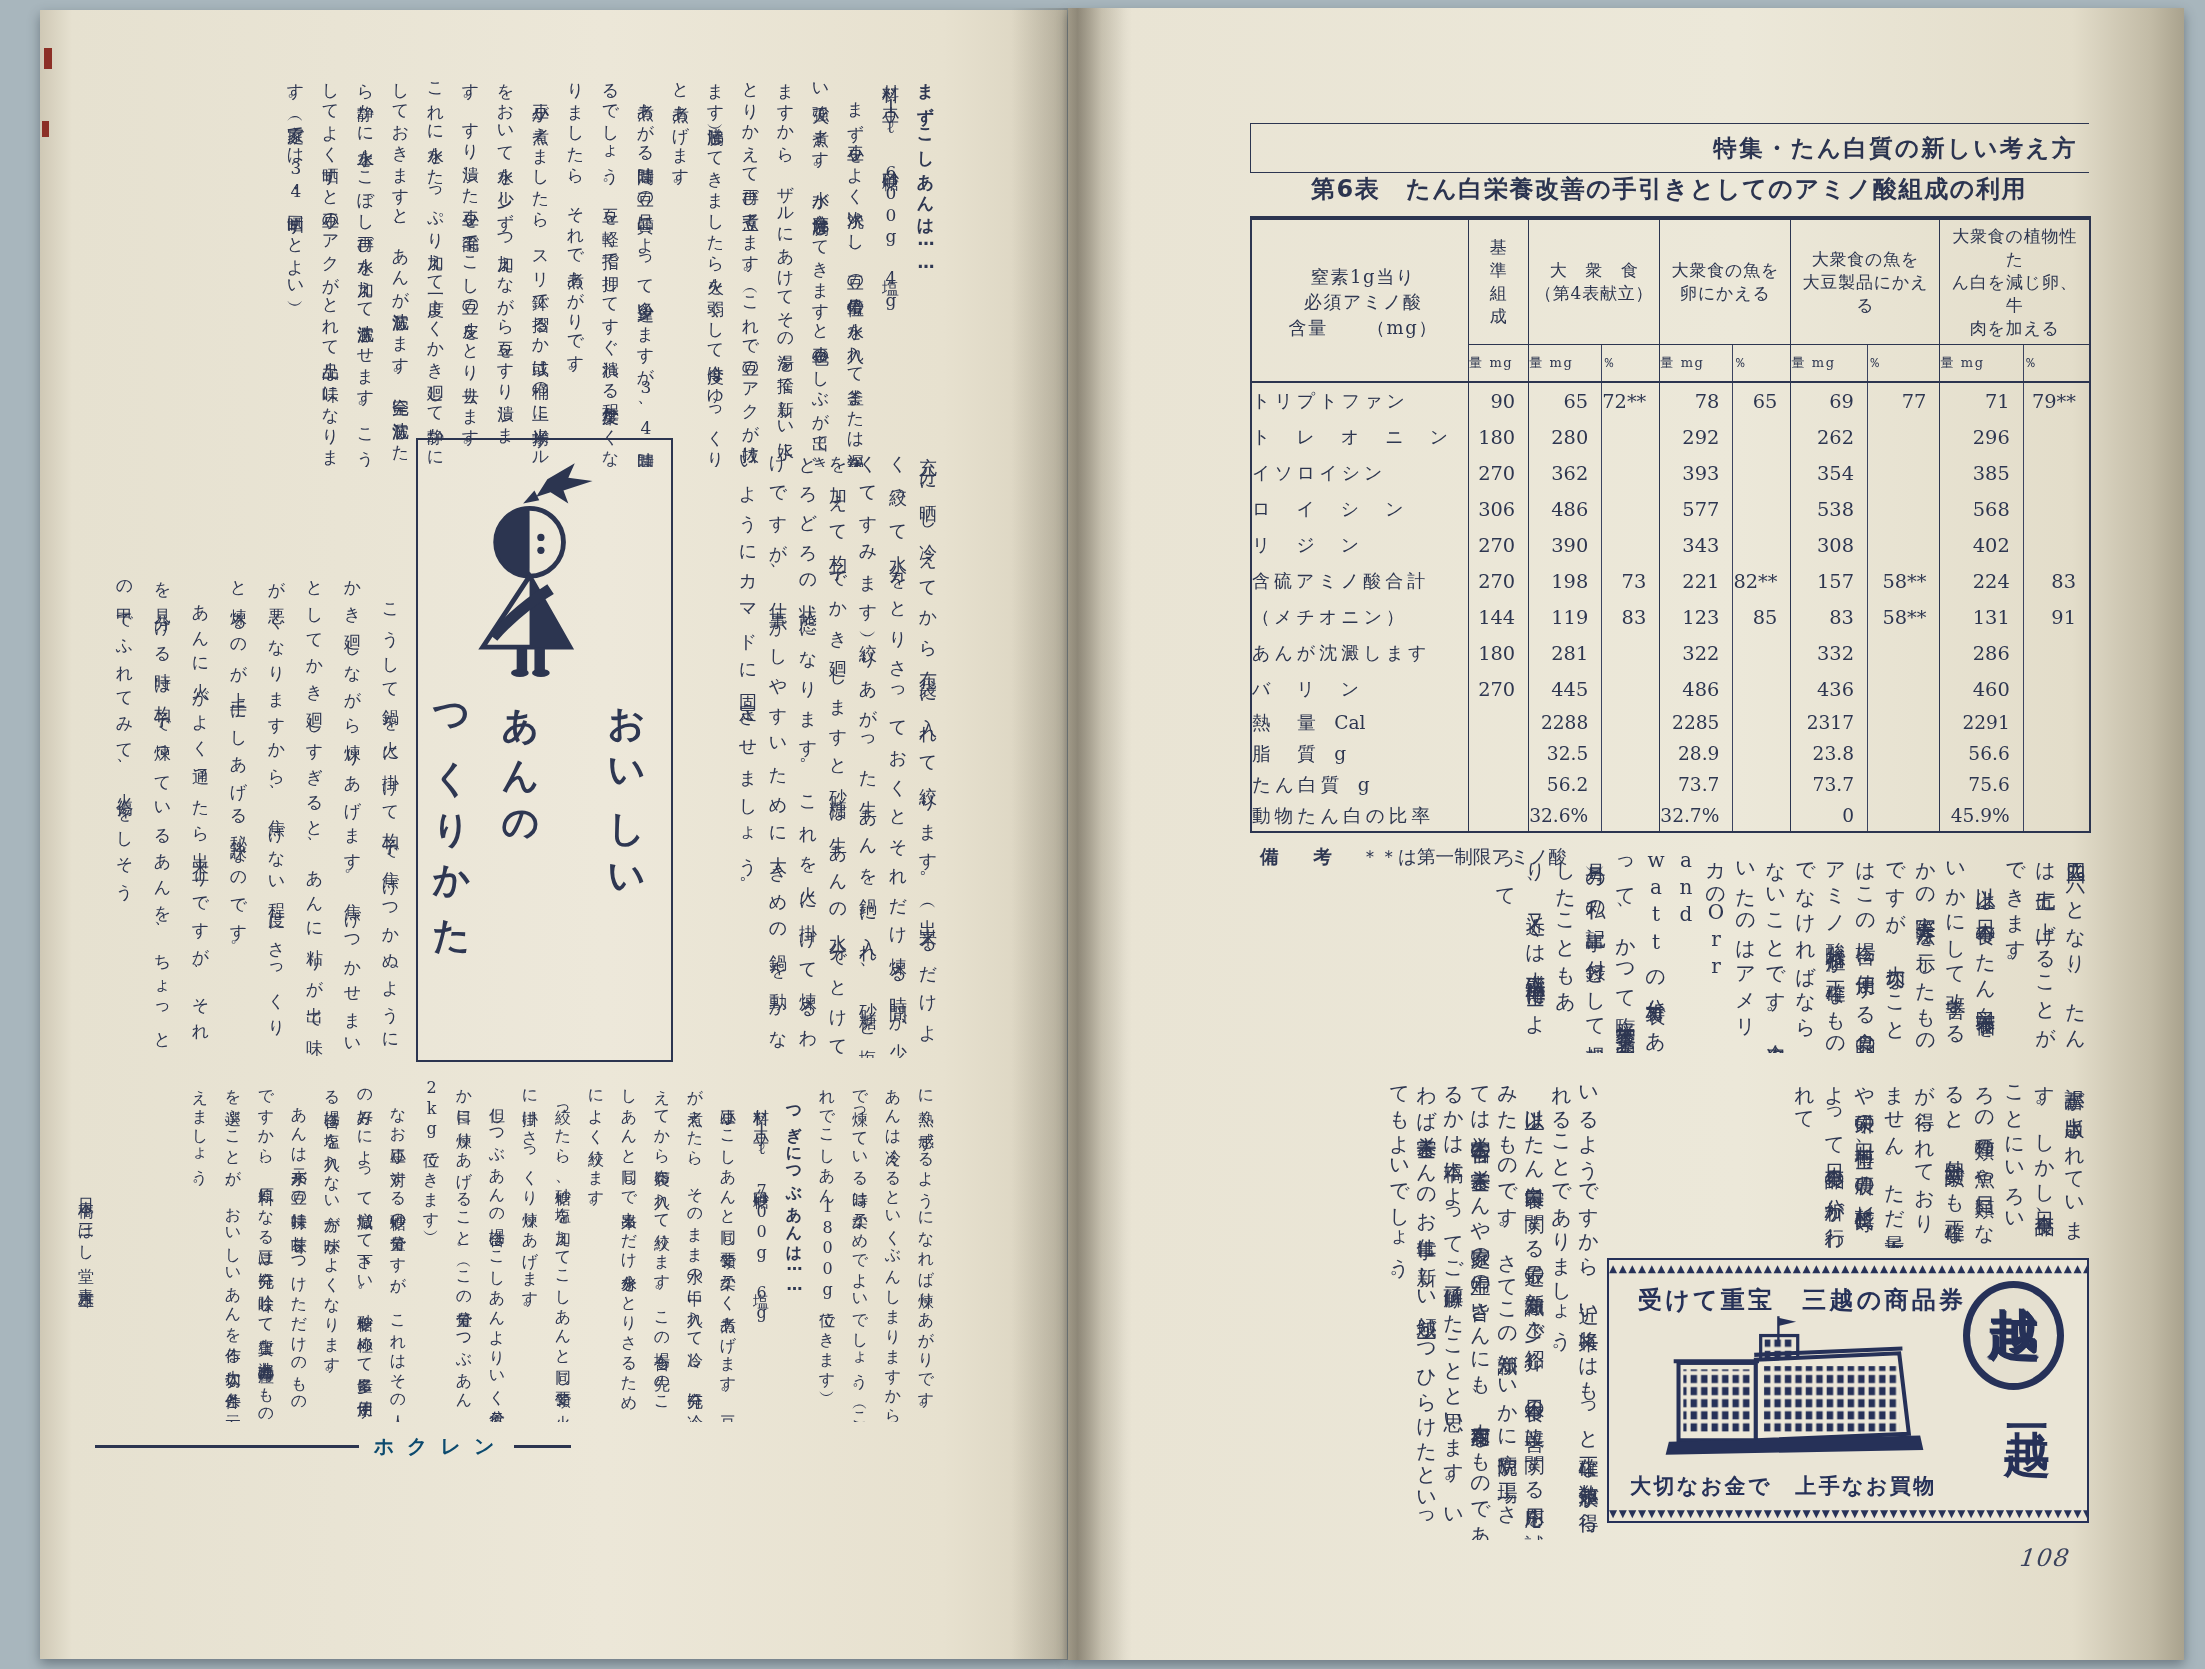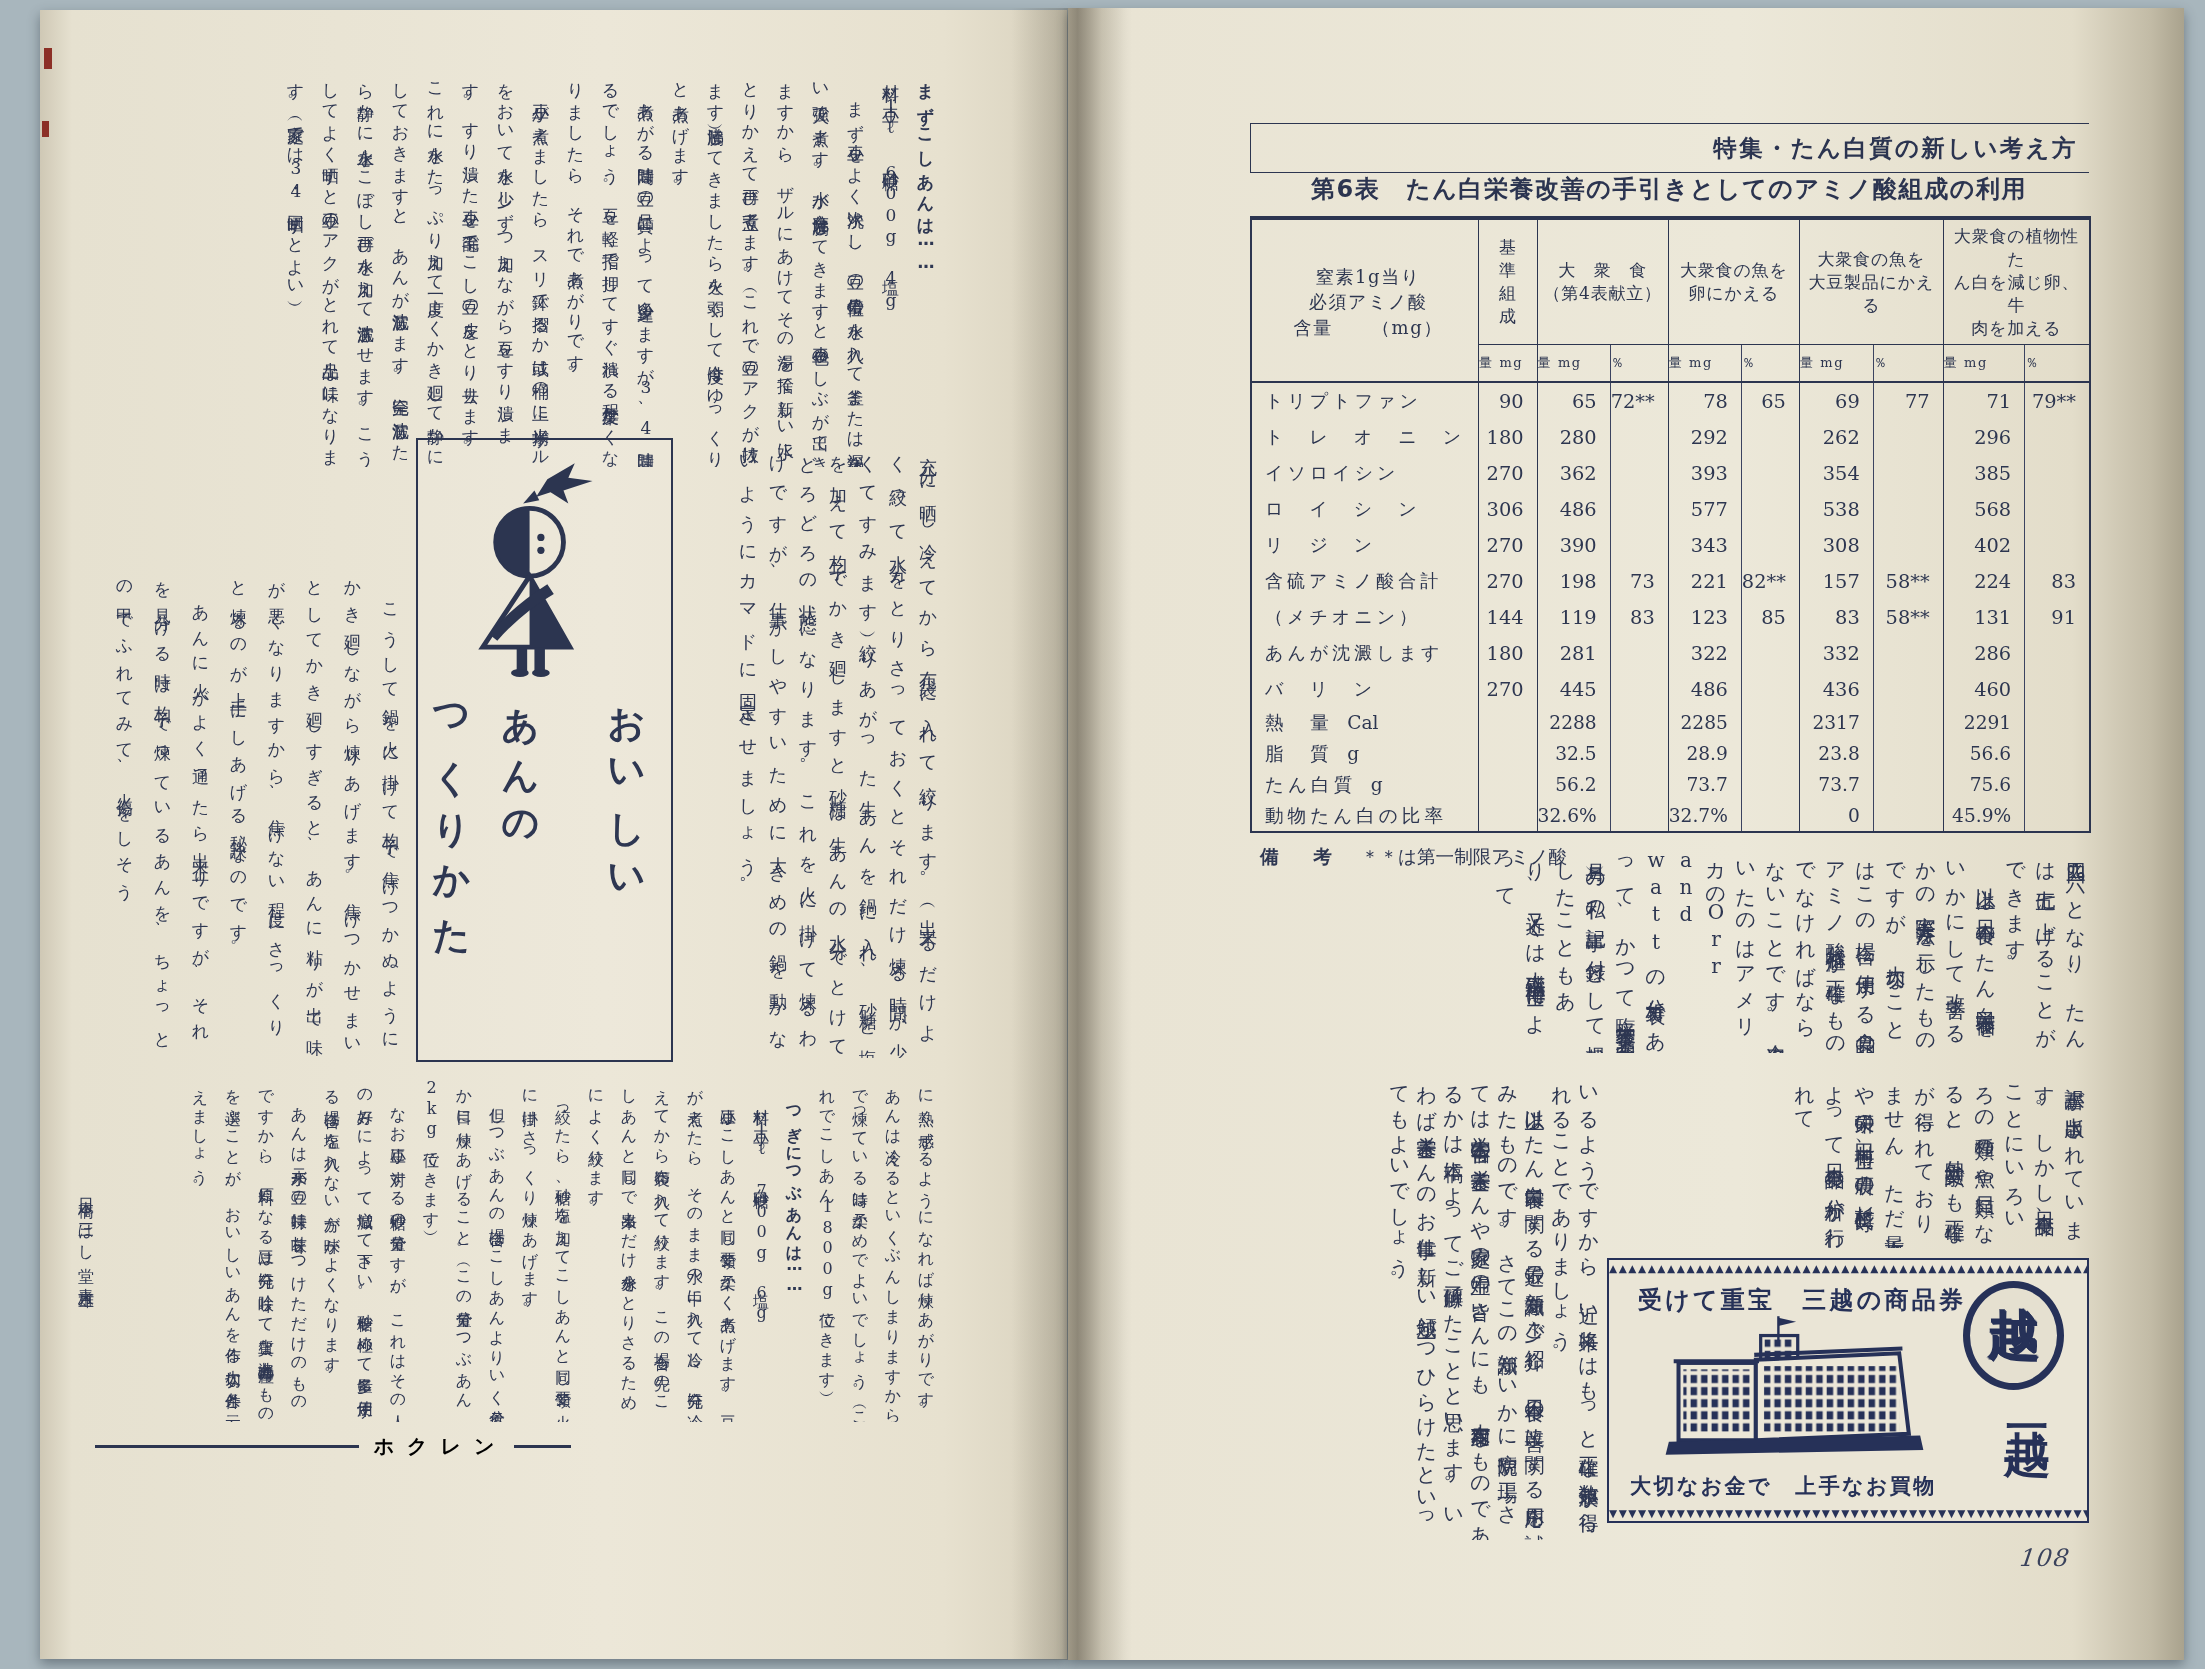--- a/index.html
+++ b/index.html
@@ -31,41 +31,41 @@
              border:2px solid #2c3550;background:rgba(255,255,255,0.05);}
   .title3{left:428px;top:681px;width:233px;height:367px;font-size:37px;line-height:69px;
           letter-spacing:10.5px;font-weight:600;}
   .title3 p:nth-child(2){padding-block-start:37px;}
   .illus-svg{position:absolute;left:426px;top:447px;}
   
   .hok{position:absolute;left:95px;top:1433px;width:476px;display:flex;align-items:center;}
   .hok .line{flex:1;height:2.4px;background:#2c3550;}
   .hok .line.short{flex:0 0 57px;}
   .hok .brand{font-family:"DejaVu Sans",sans-serif;font-weight:bold;font-size:20px;
-              letter-spacing:13px;padding:0 6.5px 0 14.5px;color:#000000;}
+              letter-spacing:13px;padding:0 6.5px 0 14.5px;color:#0c4a6e;}
   
   .feature-strip{position:absolute;left:1250px;top:115px;width:838px;height:48px;
     border-top:1.6px solid #2c3550;border-bottom:1.6px solid #2c3550;border-left:1.6px solid #2c3550;
     display:flex;align-items:center;justify-content:flex-end;margin-top:8px;}
   .feature-strip span{font-family:"DejaVu Sans",sans-serif;font-weight:bold;font-size:23.4px;
     letter-spacing:2.4px;padding-right:11.3px;color:#2b3450;}
   .tbl-title{position:absolute;left:1250px;top:173px;width:838px;text-align:center;
     font-family:"DejaVu Sans",sans-serif;font-weight:bold;font-size:24px;letter-spacing:1.6px;color:#2b3450;}
   
   .amino{position:absolute;left:1250px;top:216px;width:841px;border-collapse:collapse;
          border:2.4px solid #2c3550;border-top-width:4px;}
   .amino th,.amino td{padding:0;vertical-align:middle;}
   .amino thead{border-bottom:2px solid #2c3550;}
   .amino .lbl{width:200px;text-align:left;padding:6.5px 4.8px 3.2px 11.3px;font-size:18px;font-weight:normal;}
   .amino .lbl p{margin:1.6px 0;letter-spacing:1.6px;text-align:center;}
   .amino th.g{font-size:17px;font-weight:normal;letter-spacing:0.8px;white-space:pre-line;
     text-align:center;border-bottom:1.2px solid #2c3550;padding:4.8px 3.2px;line-height:1.35;}
   .amino tr.units th{font-size:13px;font-weight:normal;height:36px;text-align:left;letter-spacing:1.6px;}
   .amino td{font-size:19.4px;text-align:right;padding-right:13px;height:36px;}
-  .amino td.rl{text-align:left;padding-left:13px;font-size:18px;letter-spacing:4px;white-space:nowrap;margin-top:13px;}
+  .amino td.rl{text-align:left;font-size:18px;letter-spacing:4px;white-space:nowrap;margin-top:13px;}
   .amino tr.sum td{height:31px;font-size:18.6px;}
   .amino tr.sum:first-of-type td{border-top:1.2px solid #4a526e;}
   .amino tr.sum td.rl{display:table-cell;}
   .amino tr.sum .unit{display:inline-block;margin-left:14.5px;letter-spacing:0;}
   .bl{border-left:1.3px solid #2c3550;}
   .blt{border-left:1px solid #3b4360;}
   .note-row{position:absolute;left:1260px;top:844px;font-size:18.6px;color:#2e3752;}
   .note-row b{font-family:"DejaVu Sans",sans-serif;letter-spacing:8px;margin-right:21px;}
   
   .ba{left:1250px;top:848px;width:841px;height:205px;font-size:20px;line-height:30px;letter-spacing:3.2px;}

